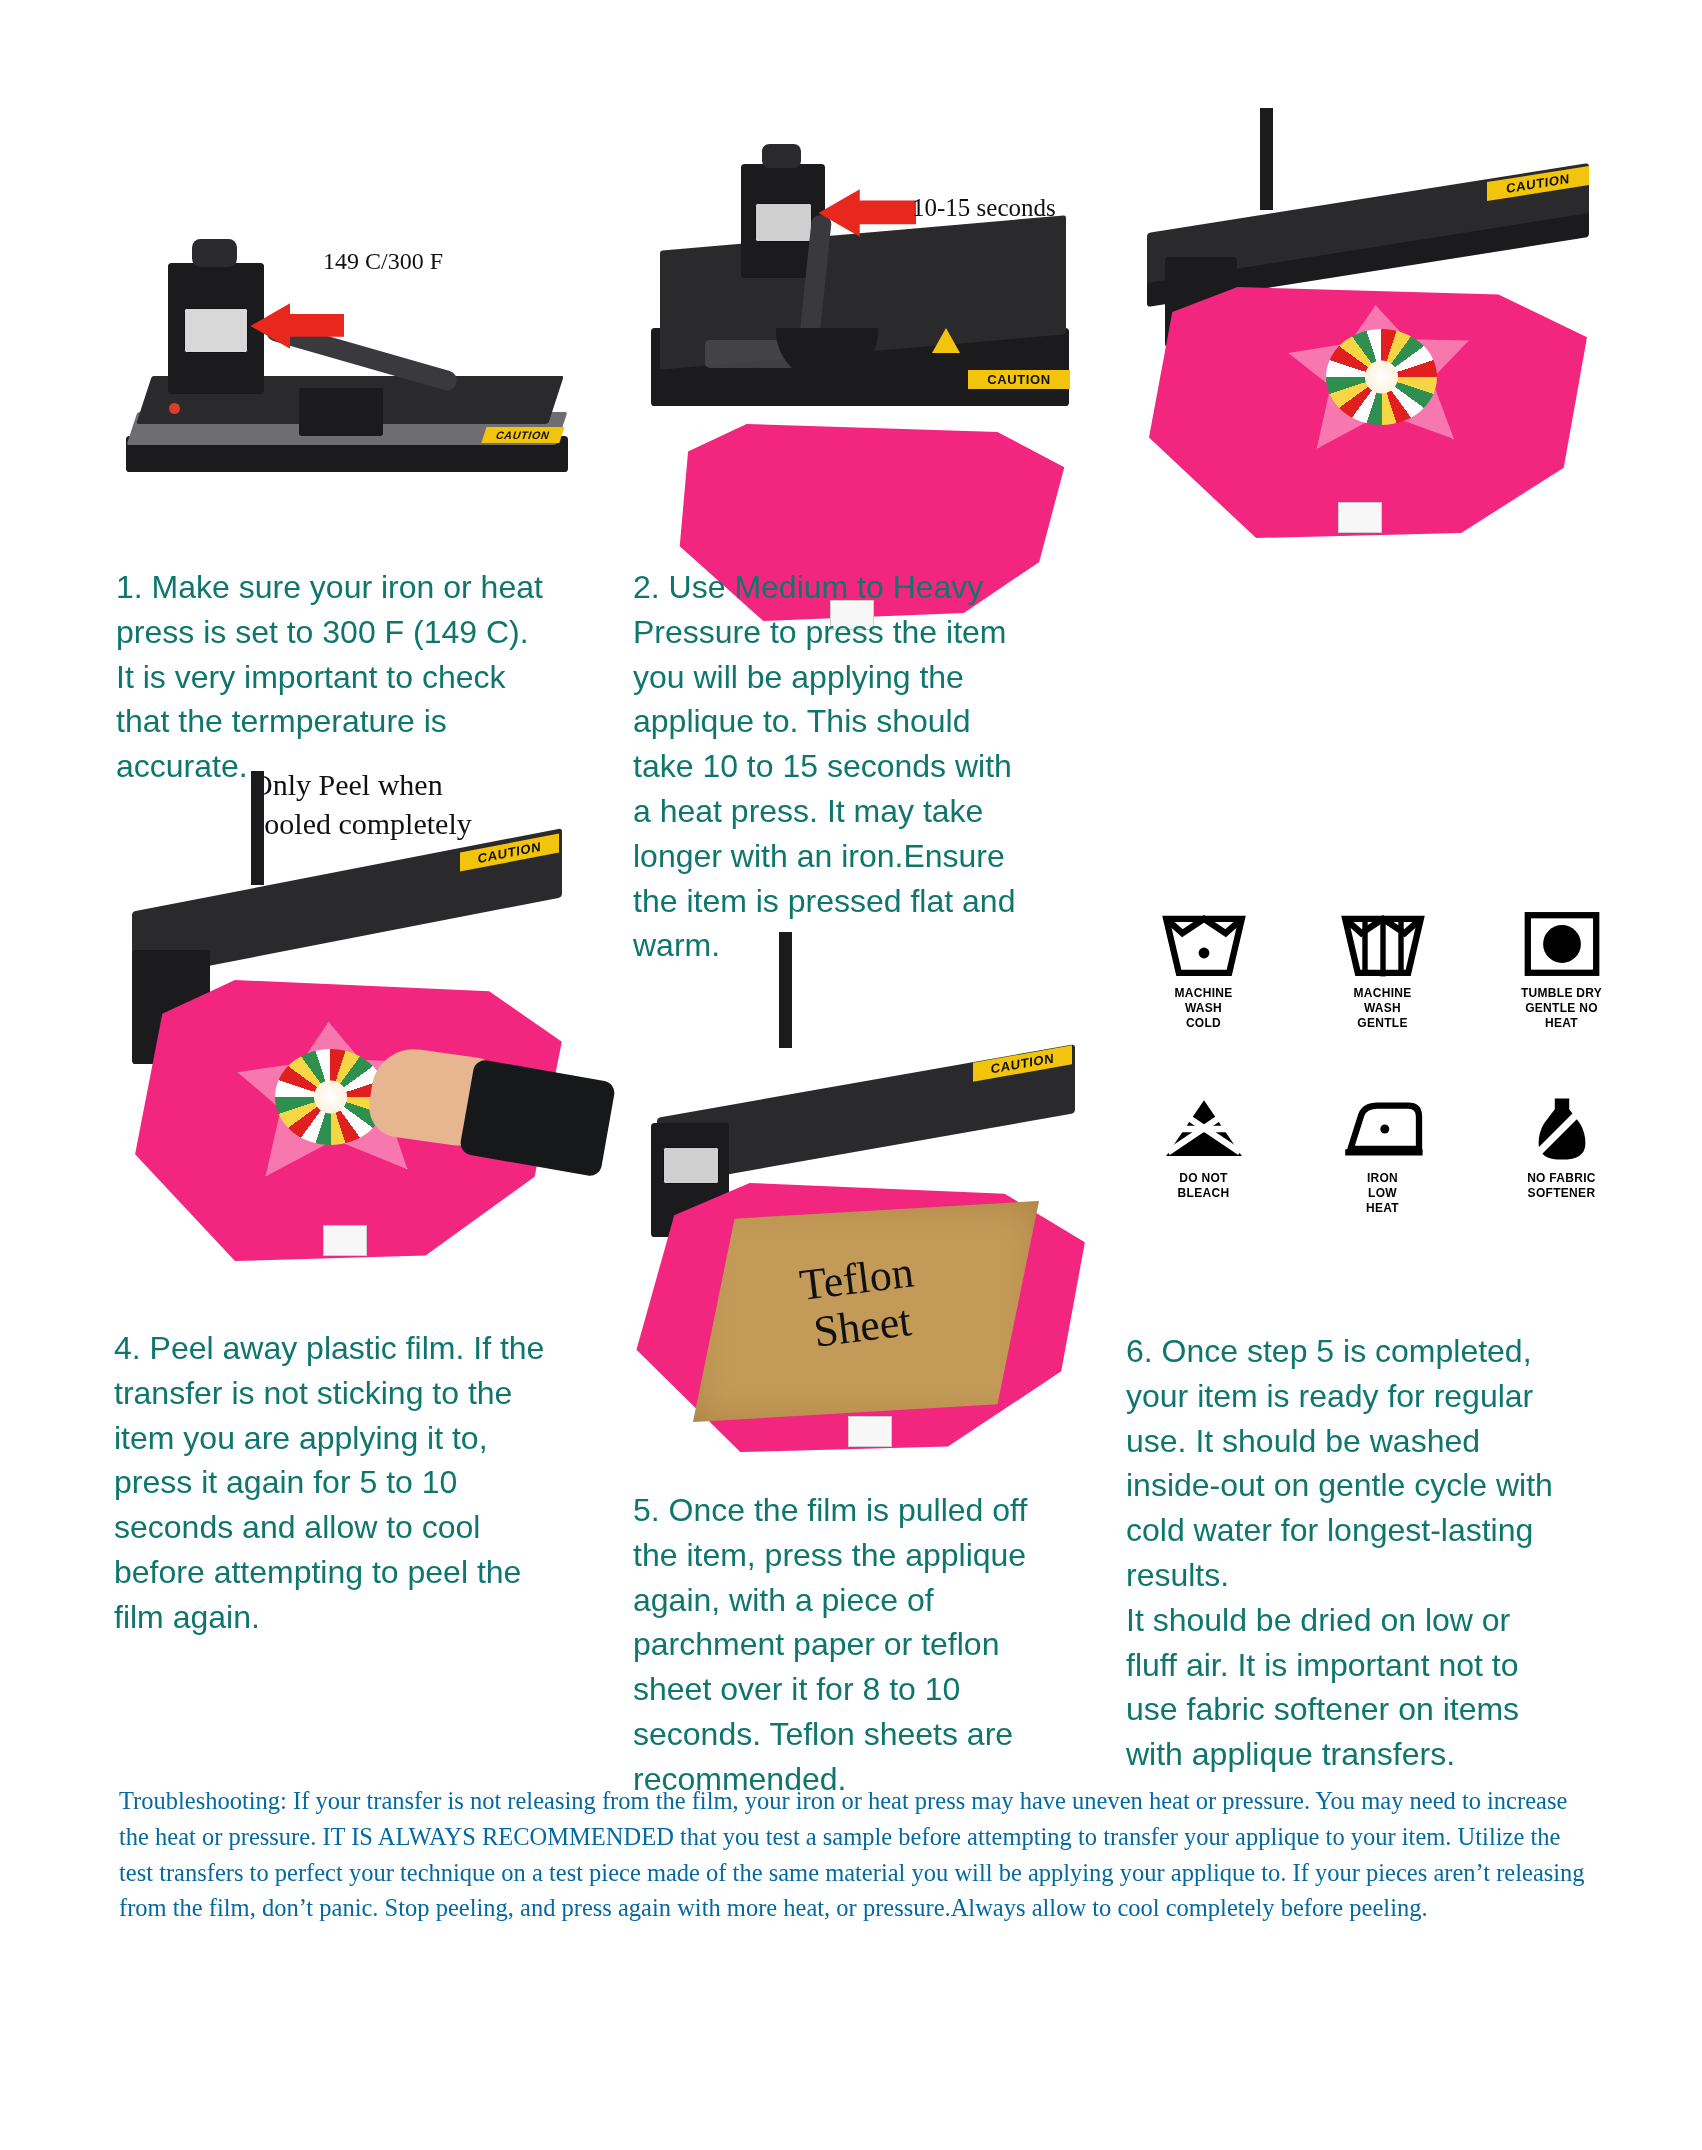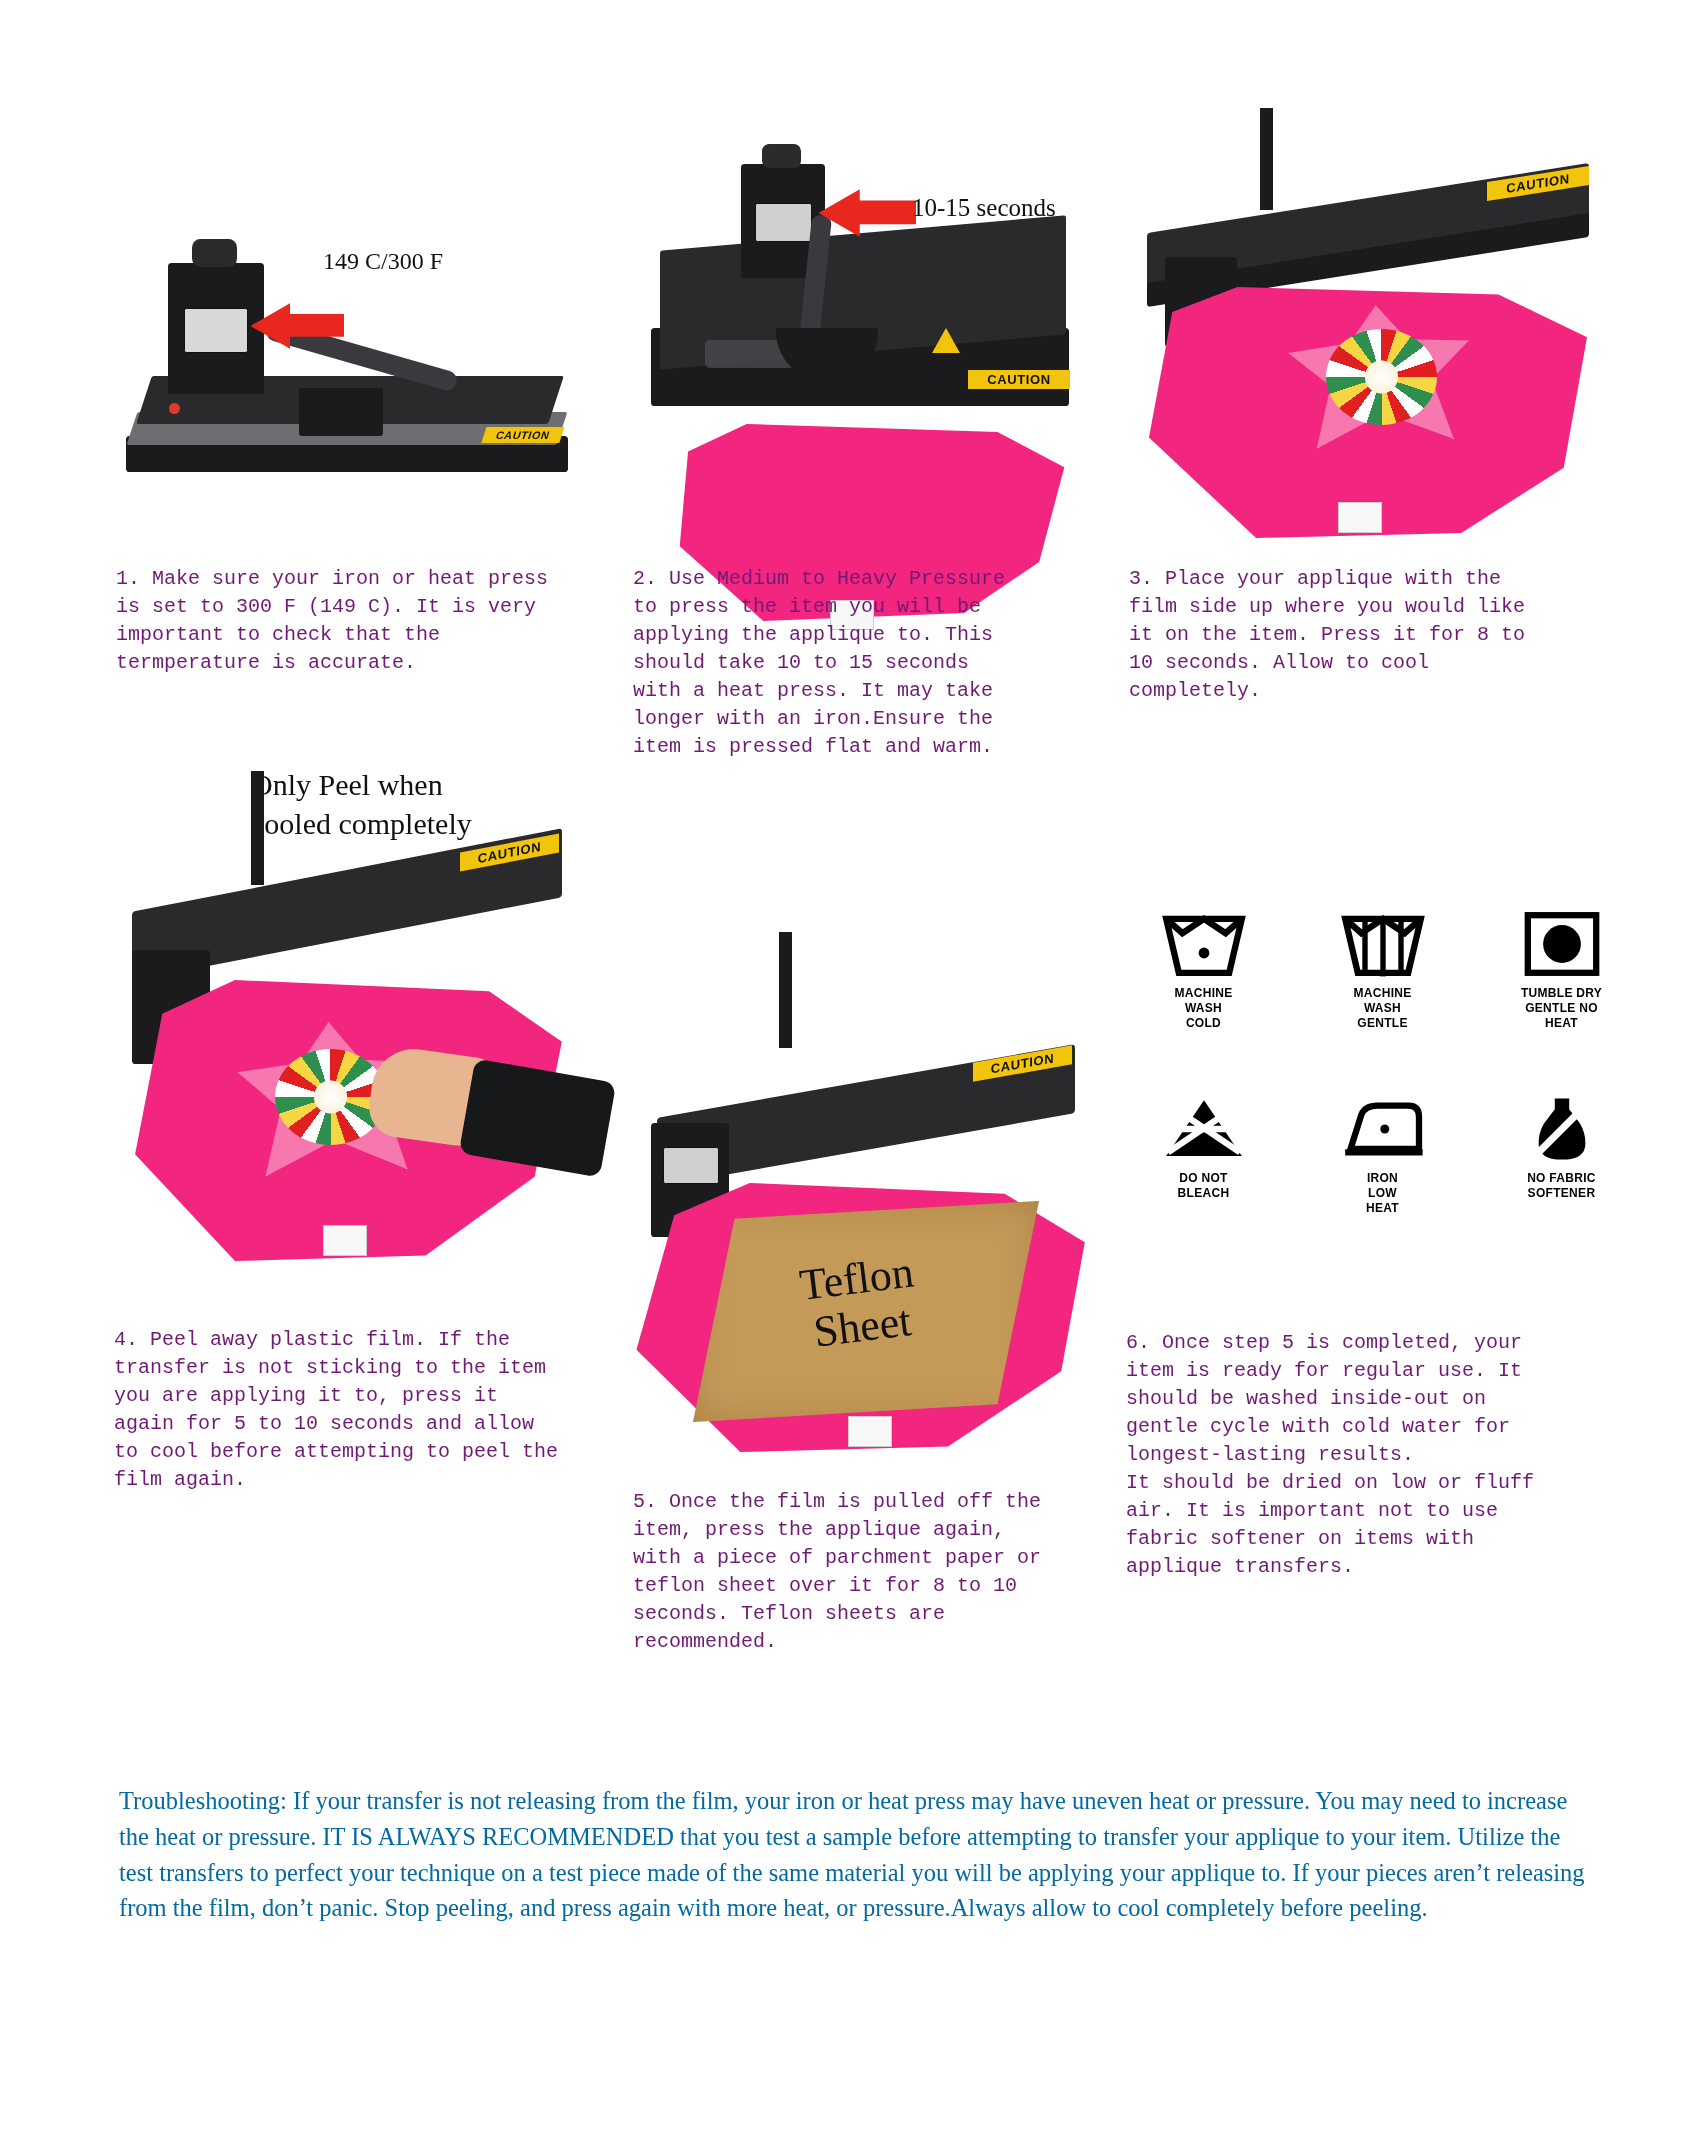--- a/index.html
+++ b/index.html
@@ -17,24 +17,24 @@
   }
   .page {
     position: relative;
     width: 1703px;
     height: 2151px;
   }
   .abs { position: absolute; }
 
   
   .step-text {
-    font-family: Liberation Mono, monospace;
-    font-size: 20px;
+    font-family: Liberation Sans, sans-serif;
+    font-size: 32px;
     line-height: 1.40;
-    color: #701a75;
+    color: #0f766e;
     white-space: pre-line;
   }
   .callout {
     font-family: "Liberation Serif", serif;
     font-size: 24px;
     line-height: 1.35;
     color: #111;
   }
   .callout-big {
     font-family: "Liberation Serif", serif;
@@ -211,21 +211,20 @@
                 clip-path: polygon(8% 10%, 22% 0%, 78% 3%, 97% 20%, 92% 72%, 70% 98%, 26% 100%, 3% 60%);"></div>
     <div class="tag abs" style="left:227px; top:394px; width:42px; height:29px;"></div>
 
     <div class="film-sheet abs" style="left:179px; top:197px; width:179px; height:137px; transform:rotate(-4deg);
                 clip-path: polygon(50% 0%, 66% 26%, 100% 30%, 78% 56%, 88% 100%, 50% 78%, 12% 100%, 22% 56%, 0% 30%, 34% 26%);"></div>
     <div class="applique abs" style="left:215px; top:221px; width:111px; height:96px;"></div>
   </div>
 
   <div class="step-text abs" style="left:116px; top:565px; width:436px;">1. Make sure your iron or heat press is set to 300 F (149 C). It is very important to check that the termperature is accurate.</div>
   <div class="step-text abs" style="left:633px; top:565px; width:394px;">2. Use Medium to Heavy Pressure to press the item you will be applying the applique to. This should take 10 to 15 seconds with a heat press. It may take longer with an iron.Ensure the item is pressed flat and warm.</div>
-  <div class="step-text abs" style="left:1129px; top:565px; width:406px;">3. Place your applique with the film side up where you would like it on the item. Press it for 8 to 10 seconds. Allow to cool completely.</div>
 
   <div class="callout-big abs" style="left:251px; top:765px; width:275px; white-space:pre-line;">Only Peel when
 cooled completely</div>
 
   <div class="abs" style="left:108px; top:771px; width:496px; height:520px;">
 
     <div class="press body-dark abs" style="left:143px; top:0px; width:13px; height:114px;"></div>
     <div class="press body-mid abs" style="left:24px; top:99px; width:430px; height:69px; transform:skewY(-11deg); border-radius:3.6px;"></div>
     <div class="caution abs" style="left:352px; top:72px; width:99px; height:19px; font-size:13px; transform:skewY(-11deg);">CAUTION</div>
     <div class="press body-dark abs" style="left:24px; top:179px; width:78px; height:114px; border-radius:3.6px;"></div>

